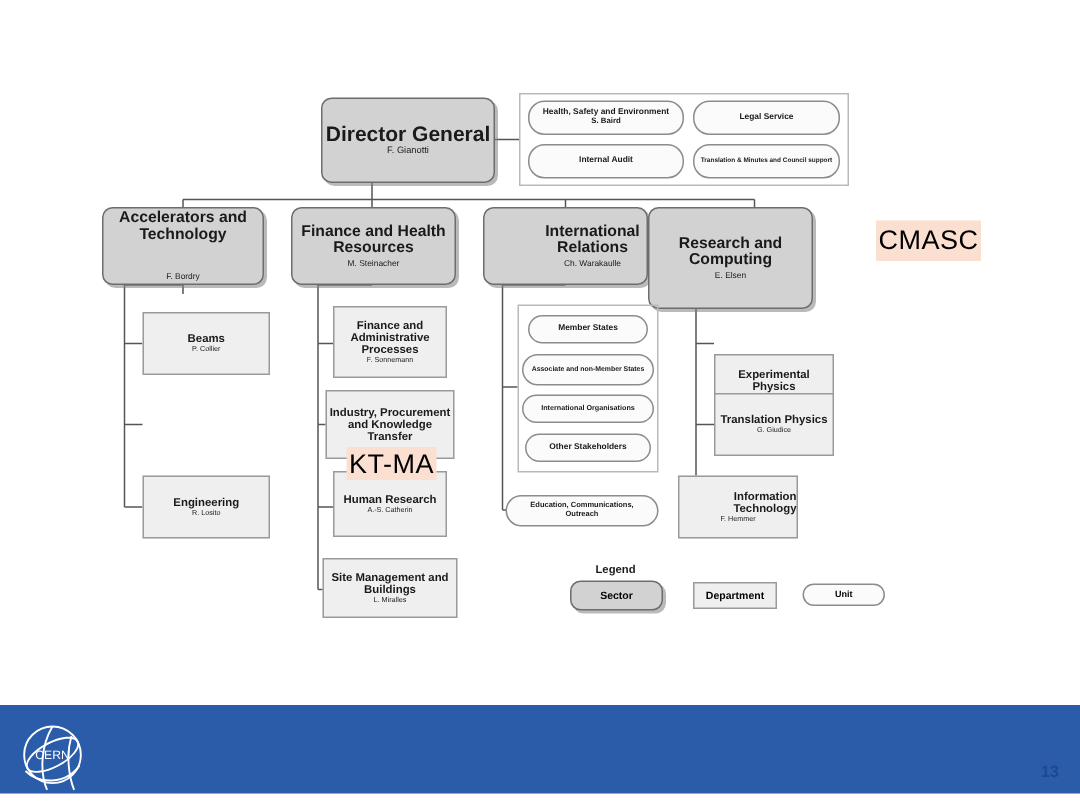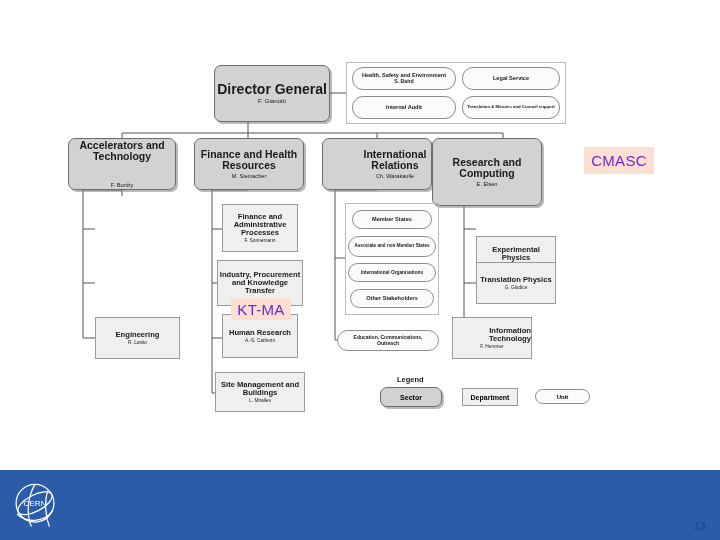--- a/index.html
+++ b/index.html
@@ -98,22 +98,22 @@
     position: absolute;
     box-sizing: border-box;
     border: 1px solid #b9b9b9;
     background: transparent;
   }
 
   
   .annotation {
     position: absolute;
     background: #fbe0d2;
-    color: #6d28d9;
-    font-size: 15px;
+    color: #000000;
+    font-size: 18px;
     display: flex;
     align-items: center;
     justify-content: center;
     letter-spacing: .3px;
   }
 
   
   #legend {
     position: absolute;
   }
@@ -152,21 +152,21 @@
     border: 1px solid #8c8c8c;
     border-radius: 9px;
     font-size: 6px; font-weight: bold;
   }
 
   
   #footer {
     position: absolute;
     left: 0; top: 470px;
     width: 720px;
-    height: 70px;
+    height: 59px;
     background: #2a5caa;
   }
   #cern-logo {
     position: absolute;
     left: 8px; top: 8px;
     width: 54px; height: 54px;
   }
   #page-number {
     position: absolute;
     right: 14px; bottom: 8px;
@@ -261,20 +261,24 @@
     <div class="node sector" style="left:322px; top:138px; width:110px; height:52px;padding-left:36px;">
       <div class="title">International Relations</div>
       <div class="person">Ch. Warakaulle</div>
     </div>
 
     <div class="node sector" style="left:432px; top:138px; width:110px; height:68px;">
       <div class="title">Research and Computing</div>
       <div class="person">E. Elsen</div>
     </div>
 
+    <div class="node department" style="left:95px; top:208px; width:85px; height:42px;">
+      <div class="title">Beams</div>
+      <div class="person">P. Collier</div>
+    </div>
     <div class="node department" style="left:95px; top:317px; width:85px; height:42px;">
       <div class="title">Engineering</div>
       <div class="person">R. Losito</div>
     </div>
 
     <div class="node department" style="left:222px; top:204px; width:76px; height:48px;">
       <div class="title">Finance and Administrative Processes</div>
       <div class="person">F. Sonnemann</div>
     </div>
     <div class="node department" style="left:217px; top:260px; width:86px; height:46px;justify-content:center;">

